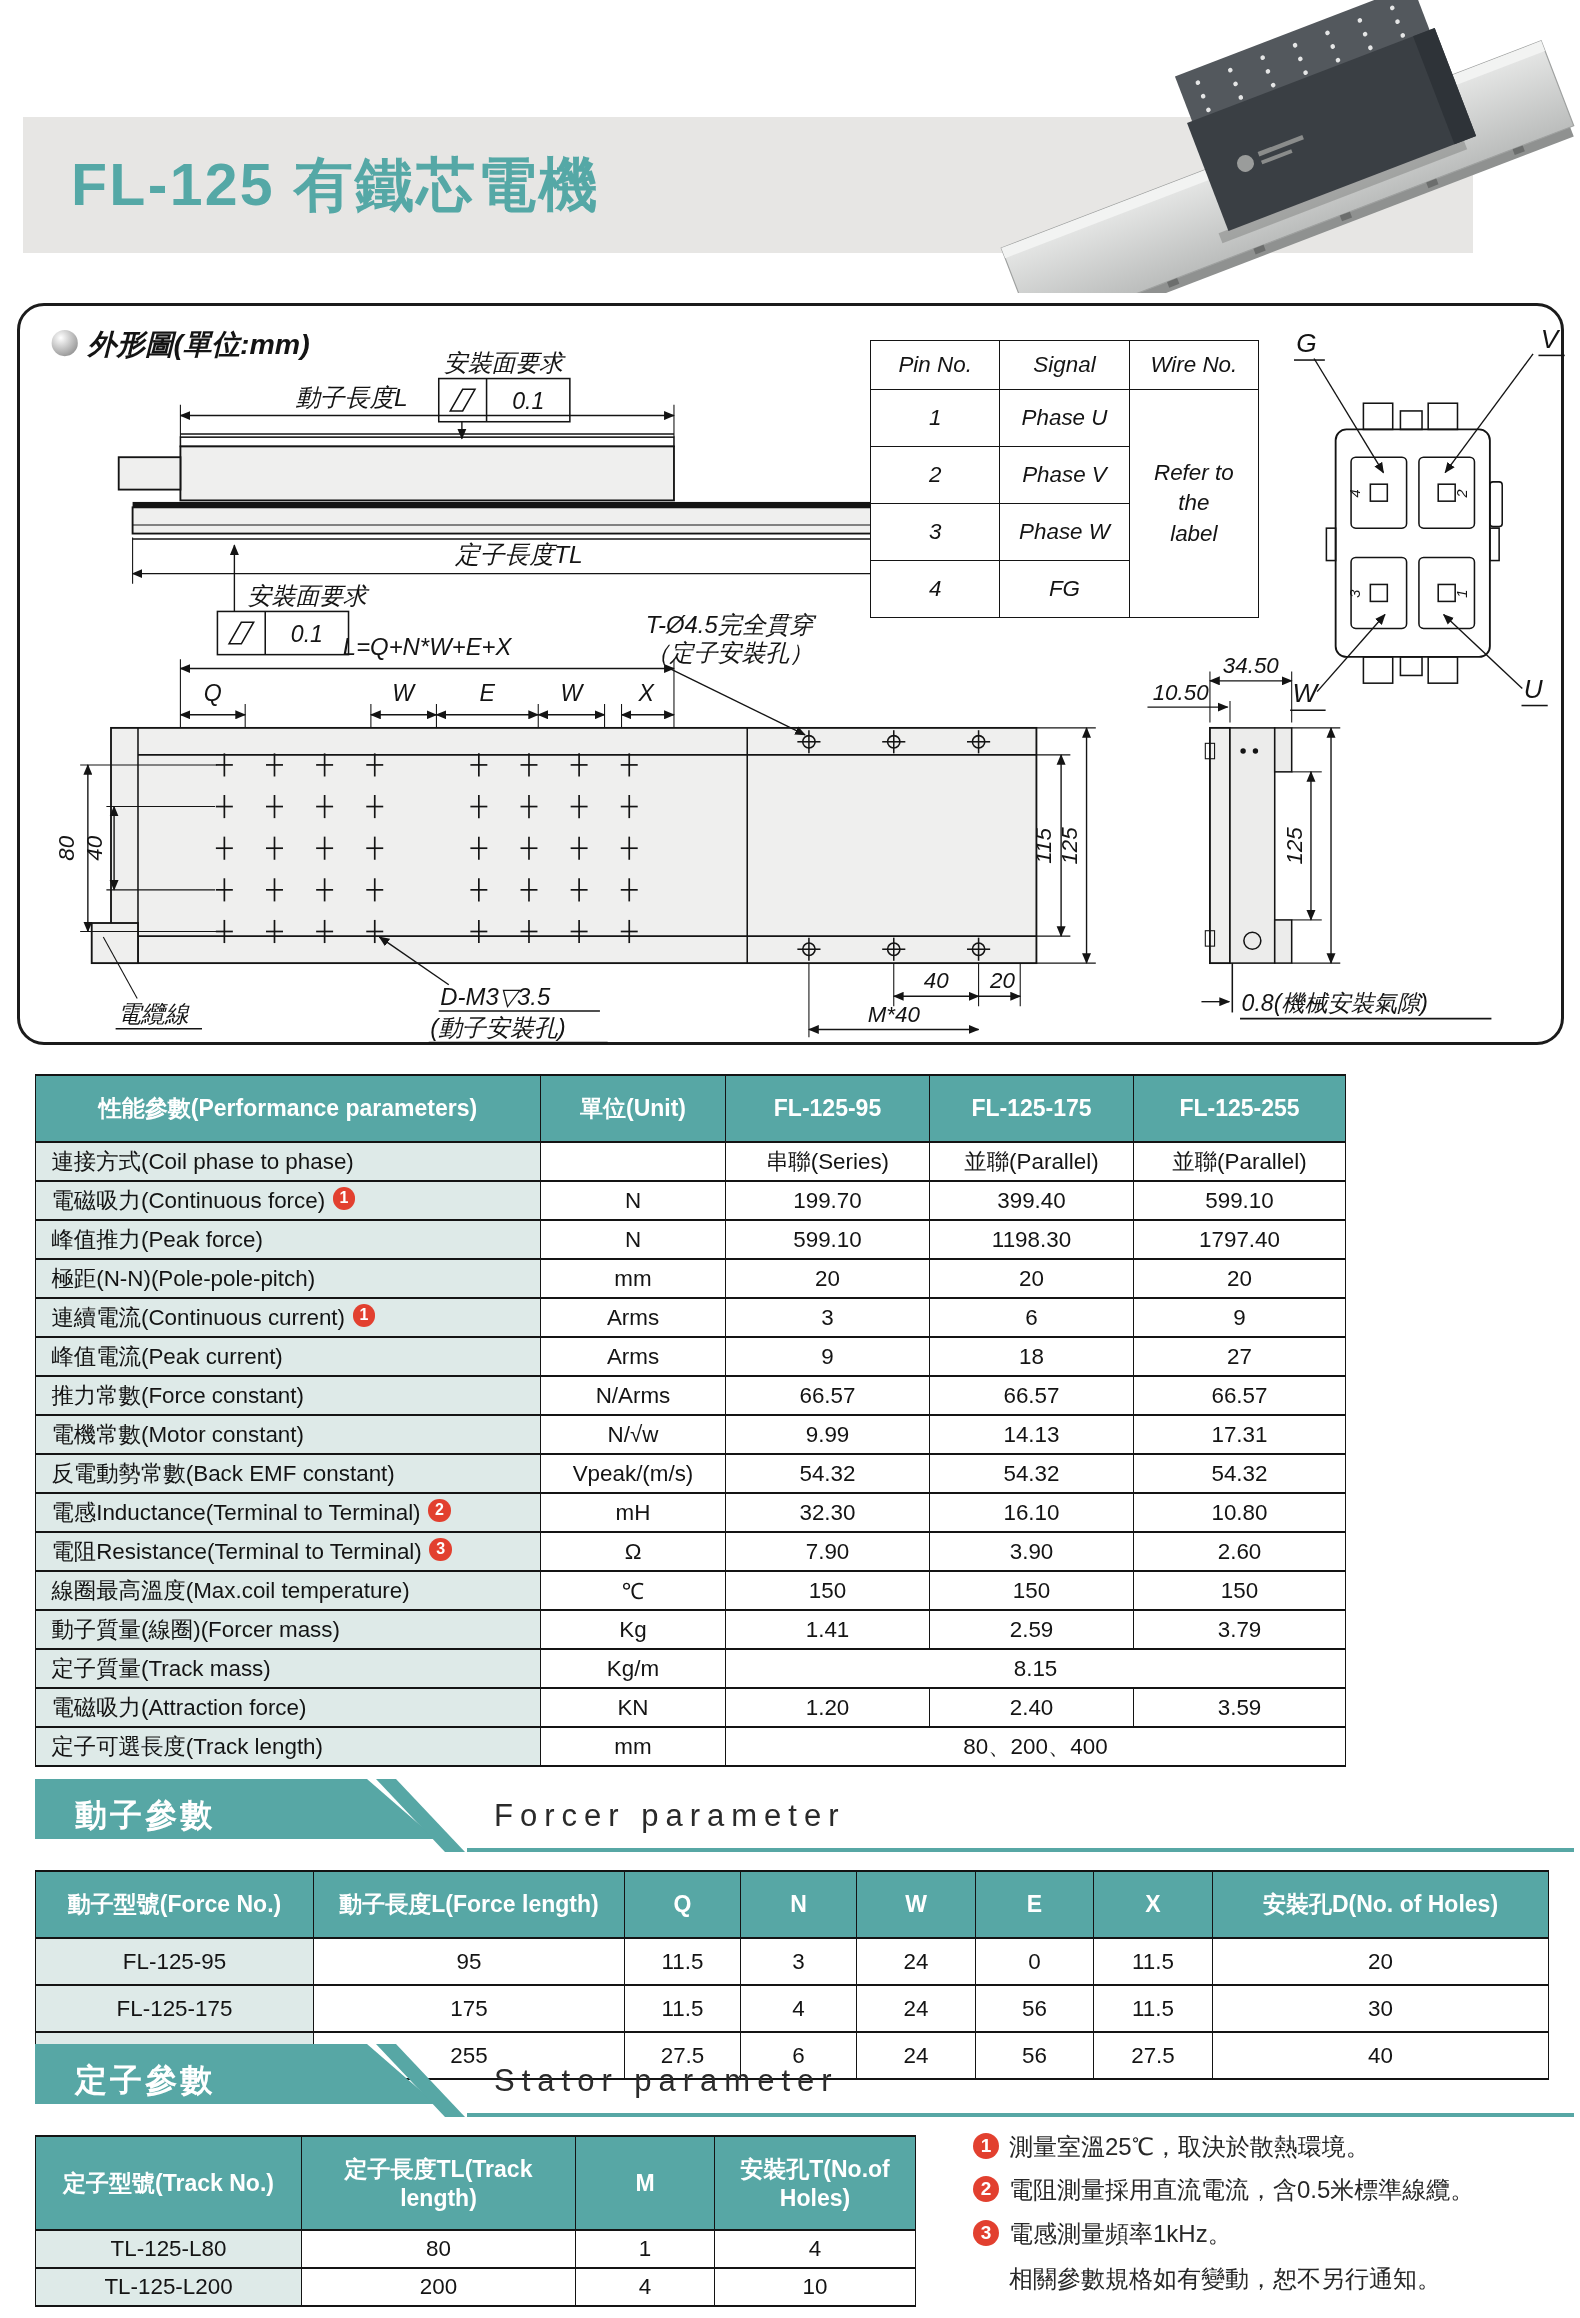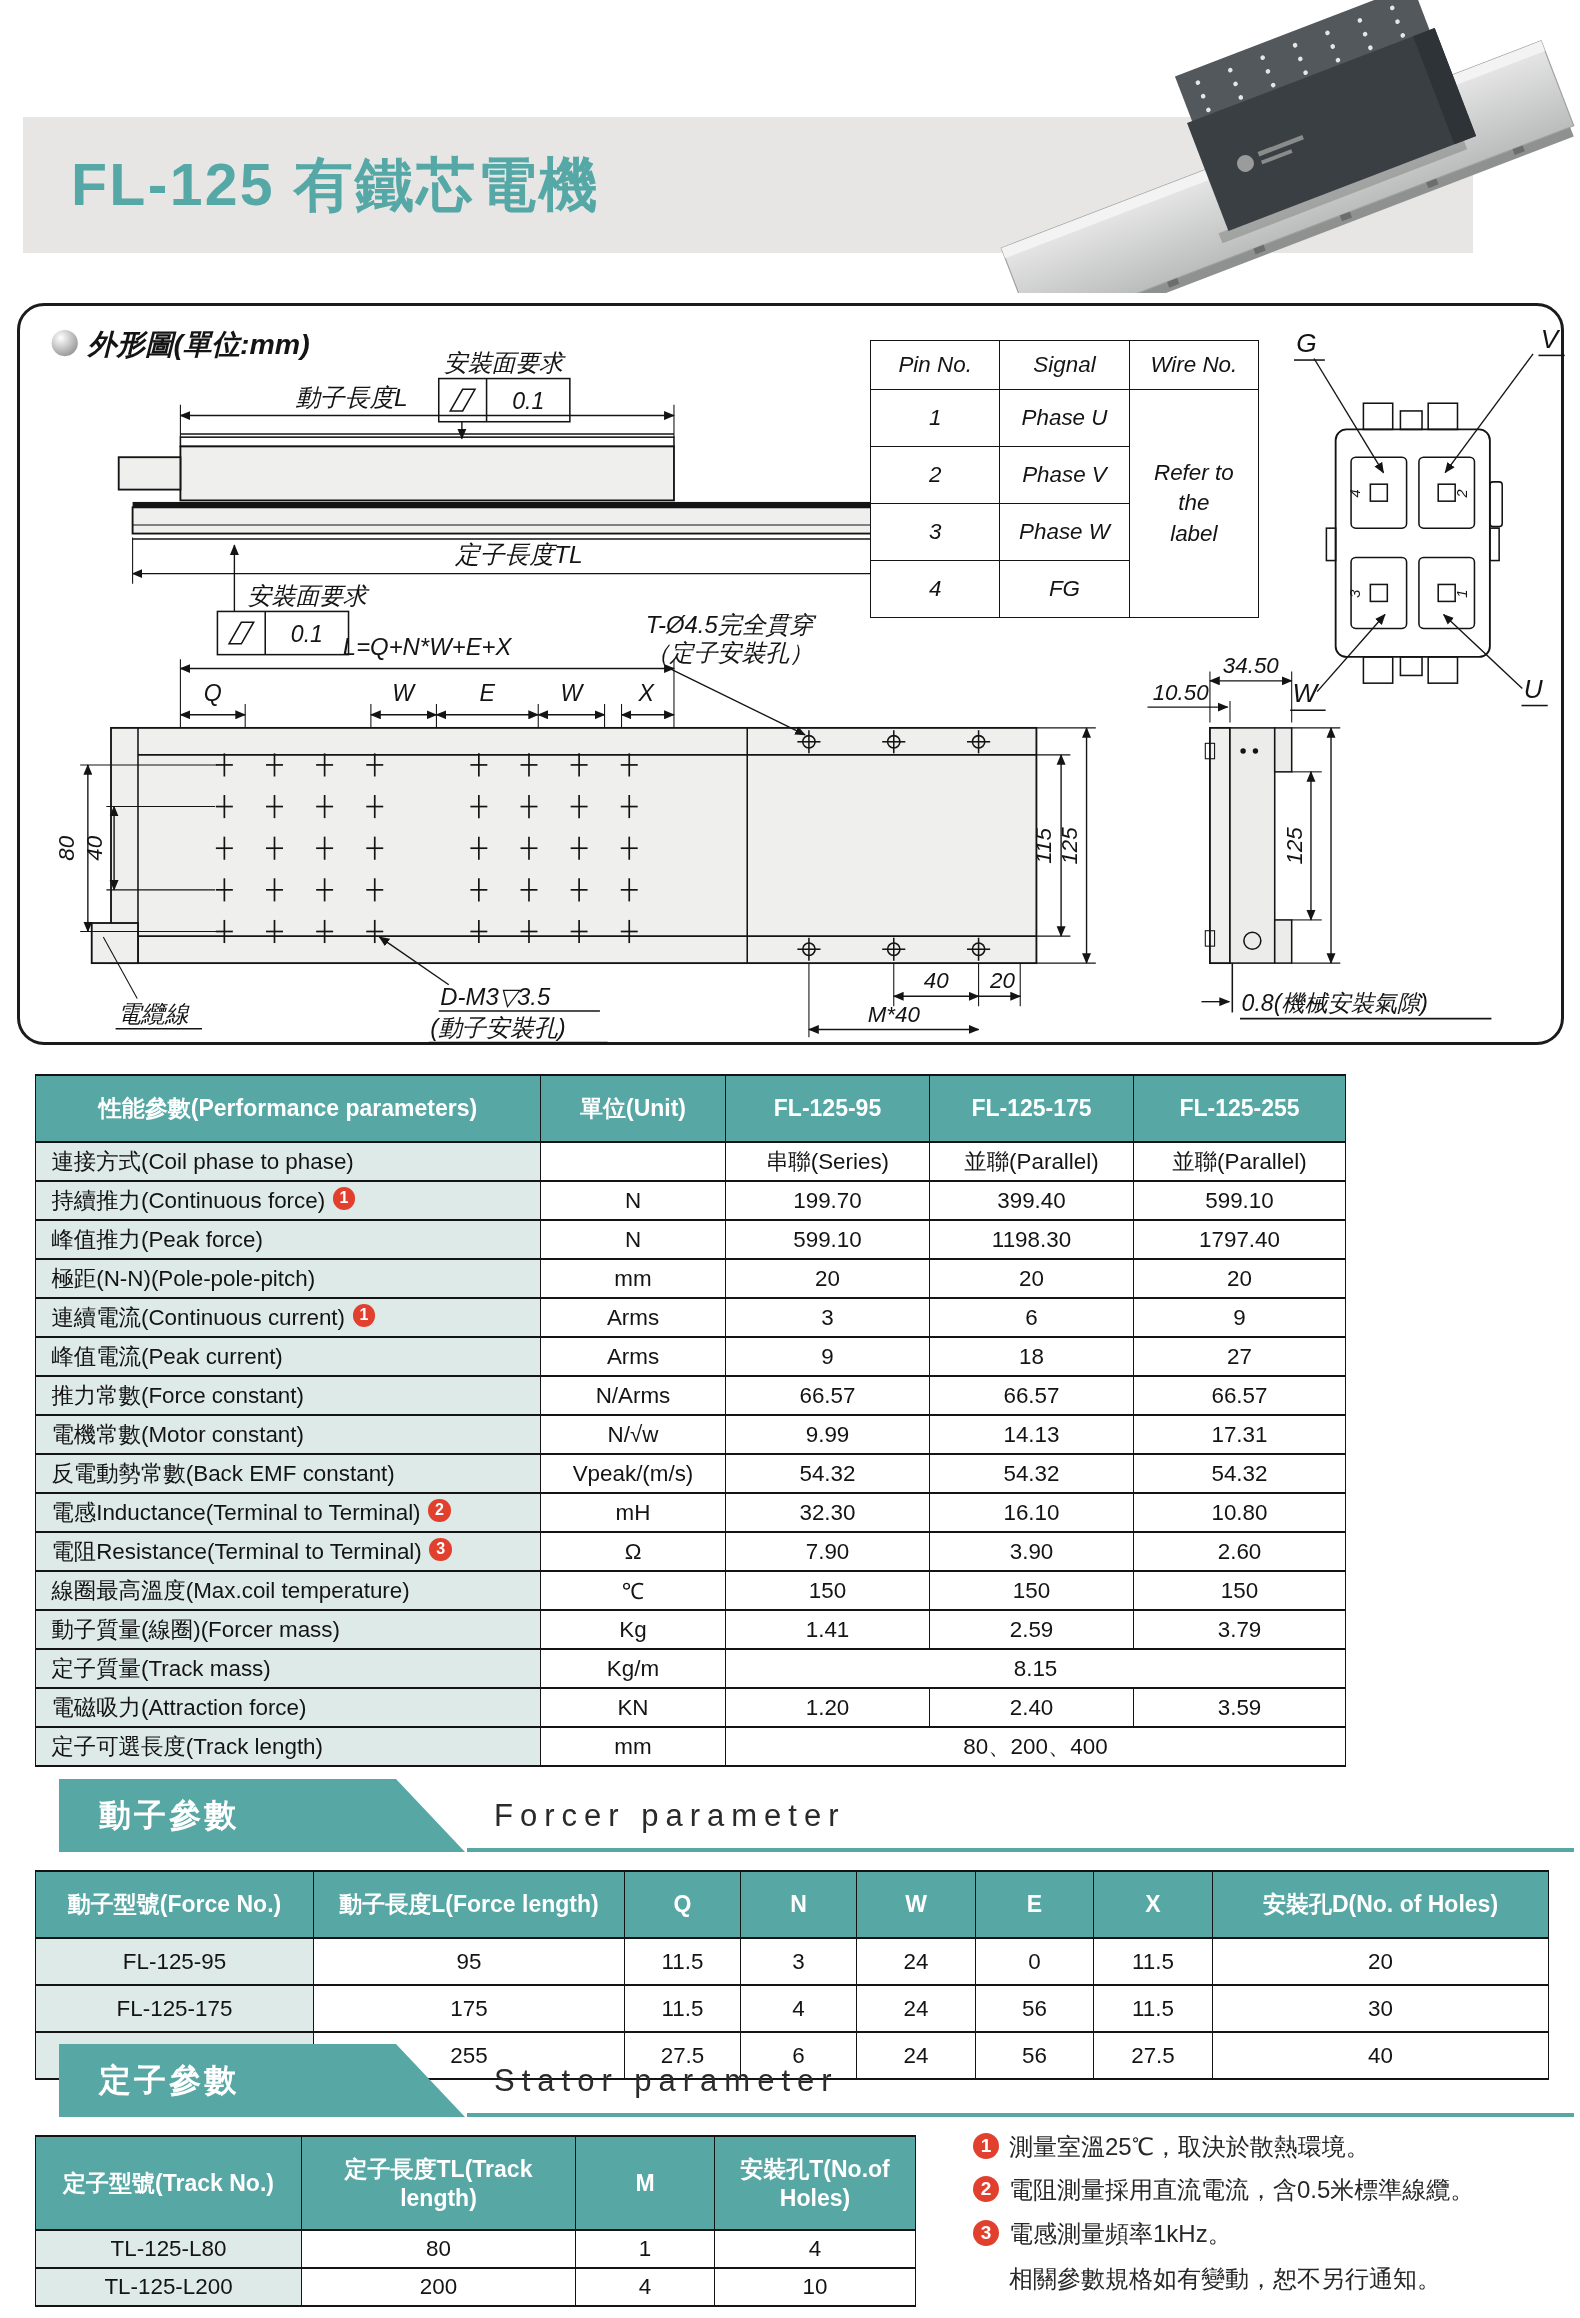--- a/index.html
+++ b/index.html
@@ -49,23 +49,23 @@
         font-size:16px;font-weight:bold;text-align:center;line-height:22.4px;margin-left:7.7px;
         vertical-align:4.6px;}
   .forcer{left:35px;top:1870px;width:1512px;}
   .forcer th{font-size:23px;} .forcer td{font-size:22.4px;}
   .forcer thead tr{height:56px;} .forcer tbody tr{height:47px;}
   .stator{left:35px;top:2135px;width:879px;}
   .stator th{font-size:23px;} .stator td{font-size:22.4px;}
   .stator thead tr{height:43px;} .stator tbody tr{height:38px;}
 
   
-  .flag{background:#57A7A5;width:401px;height:73px;
+  .flag{background:#57A7A5;width:401px;height:60px;
         -webkit-clip-path:polygon(0 0,332px 0,401px 100%,0 100%);
-        clip-path:polygon(0 0,332px 0,401px 100%,0 100%);margin-left:24px;}
+        clip-path:polygon(0 0,332px 0,401px 100%,0 100%);}
   .flag span{display:block;padding-left:40px;line-height:73px;font-size:32px;font-weight:bold;color:#fff;letter-spacing:3.1px;}
   .flag-stripe{background:#57A7A5;width:110px;height:73px;
         -webkit-clip-path:polygon(0 0,20px 0,89px 100%,69px 100%);
         clip-path:polygon(0 0,20px 0,89px 100%,69px 100%);}
   .sect-en{font-size:31px;letter-spacing:7px;color:#2a2a2a;line-height:73px;font-weight:400;white-space:nowrap;}
   .sect-line{height:3.9px;background:#57A7A5;}
 
   
   .notes{left:973px;top:2133px;width:602px;}
   .note-item{display:flex;gap:10px;margin-bottom:15.4px;font-size:24px;align-items:flex-start;color:#272727;}
@@ -490,21 +490,21 @@
     </thead>
     <tbody>
       <tr>
         <td class="lbl"><span>連接方式(Coil phase to phase)</span></td>
         <td></td>
         <td>串聯(Series)</td>
         <td>並聯(Parallel)</td>
         <td>並聯(Parallel)</td>
       </tr>
       <tr>
-        <td class="lbl"><span>持續推力(Continuous force)</span><span class="note">1</span></td>
+        <td class="lbl"><span>電磁吸力(Continuous force)</span><span class="note">1</span></td>
         <td>N</td>
         <td>199.70</td>
         <td>399.40</td>
         <td>599.10</td>
       </tr>
       <tr>
         <td class="lbl"><span>峰值推力(Peak force)</span></td>
         <td>N</td>
         <td>599.10</td>
         <td>1198.30</td>

